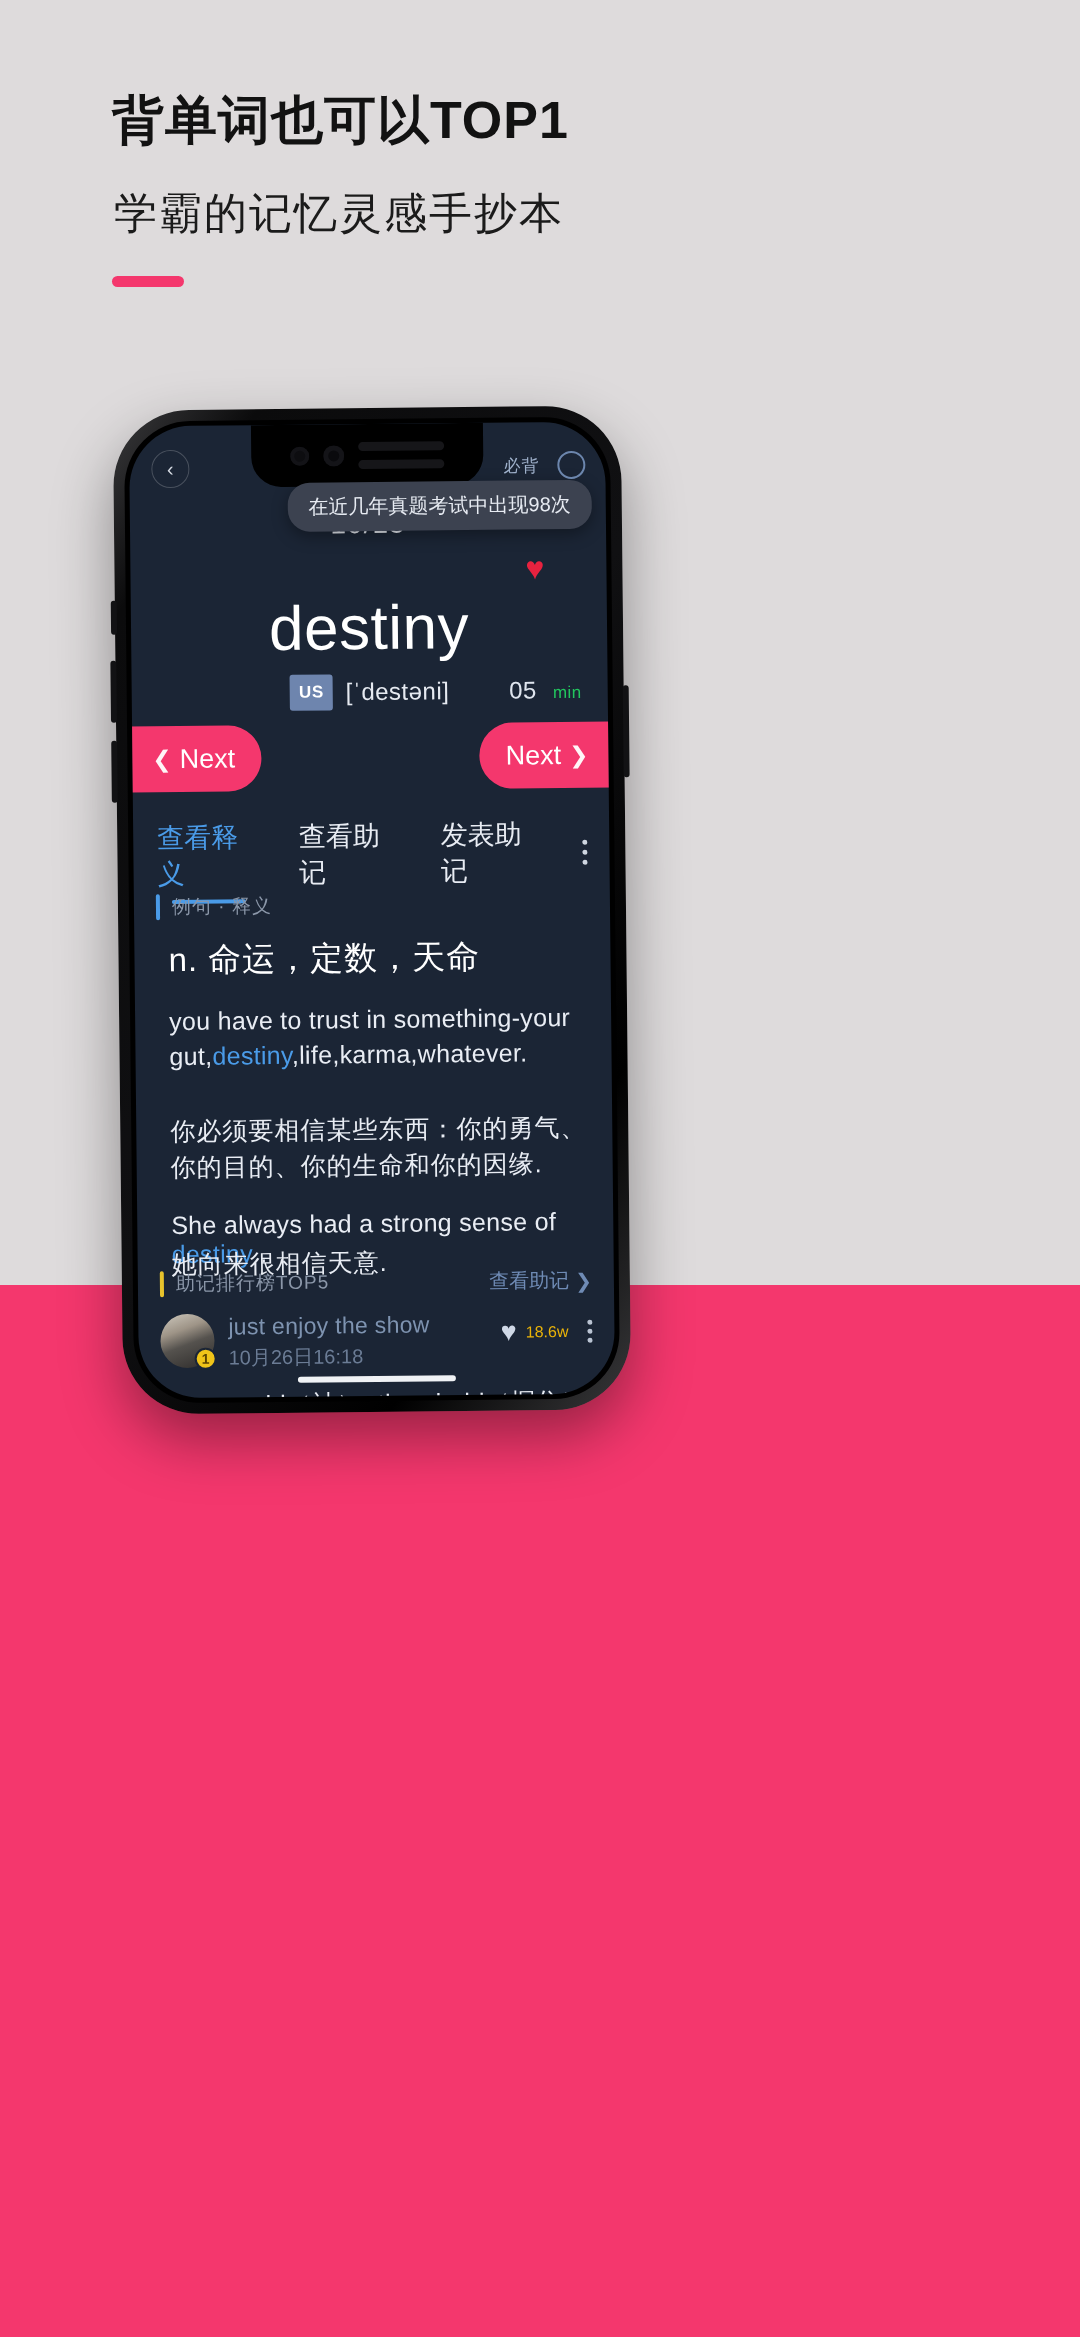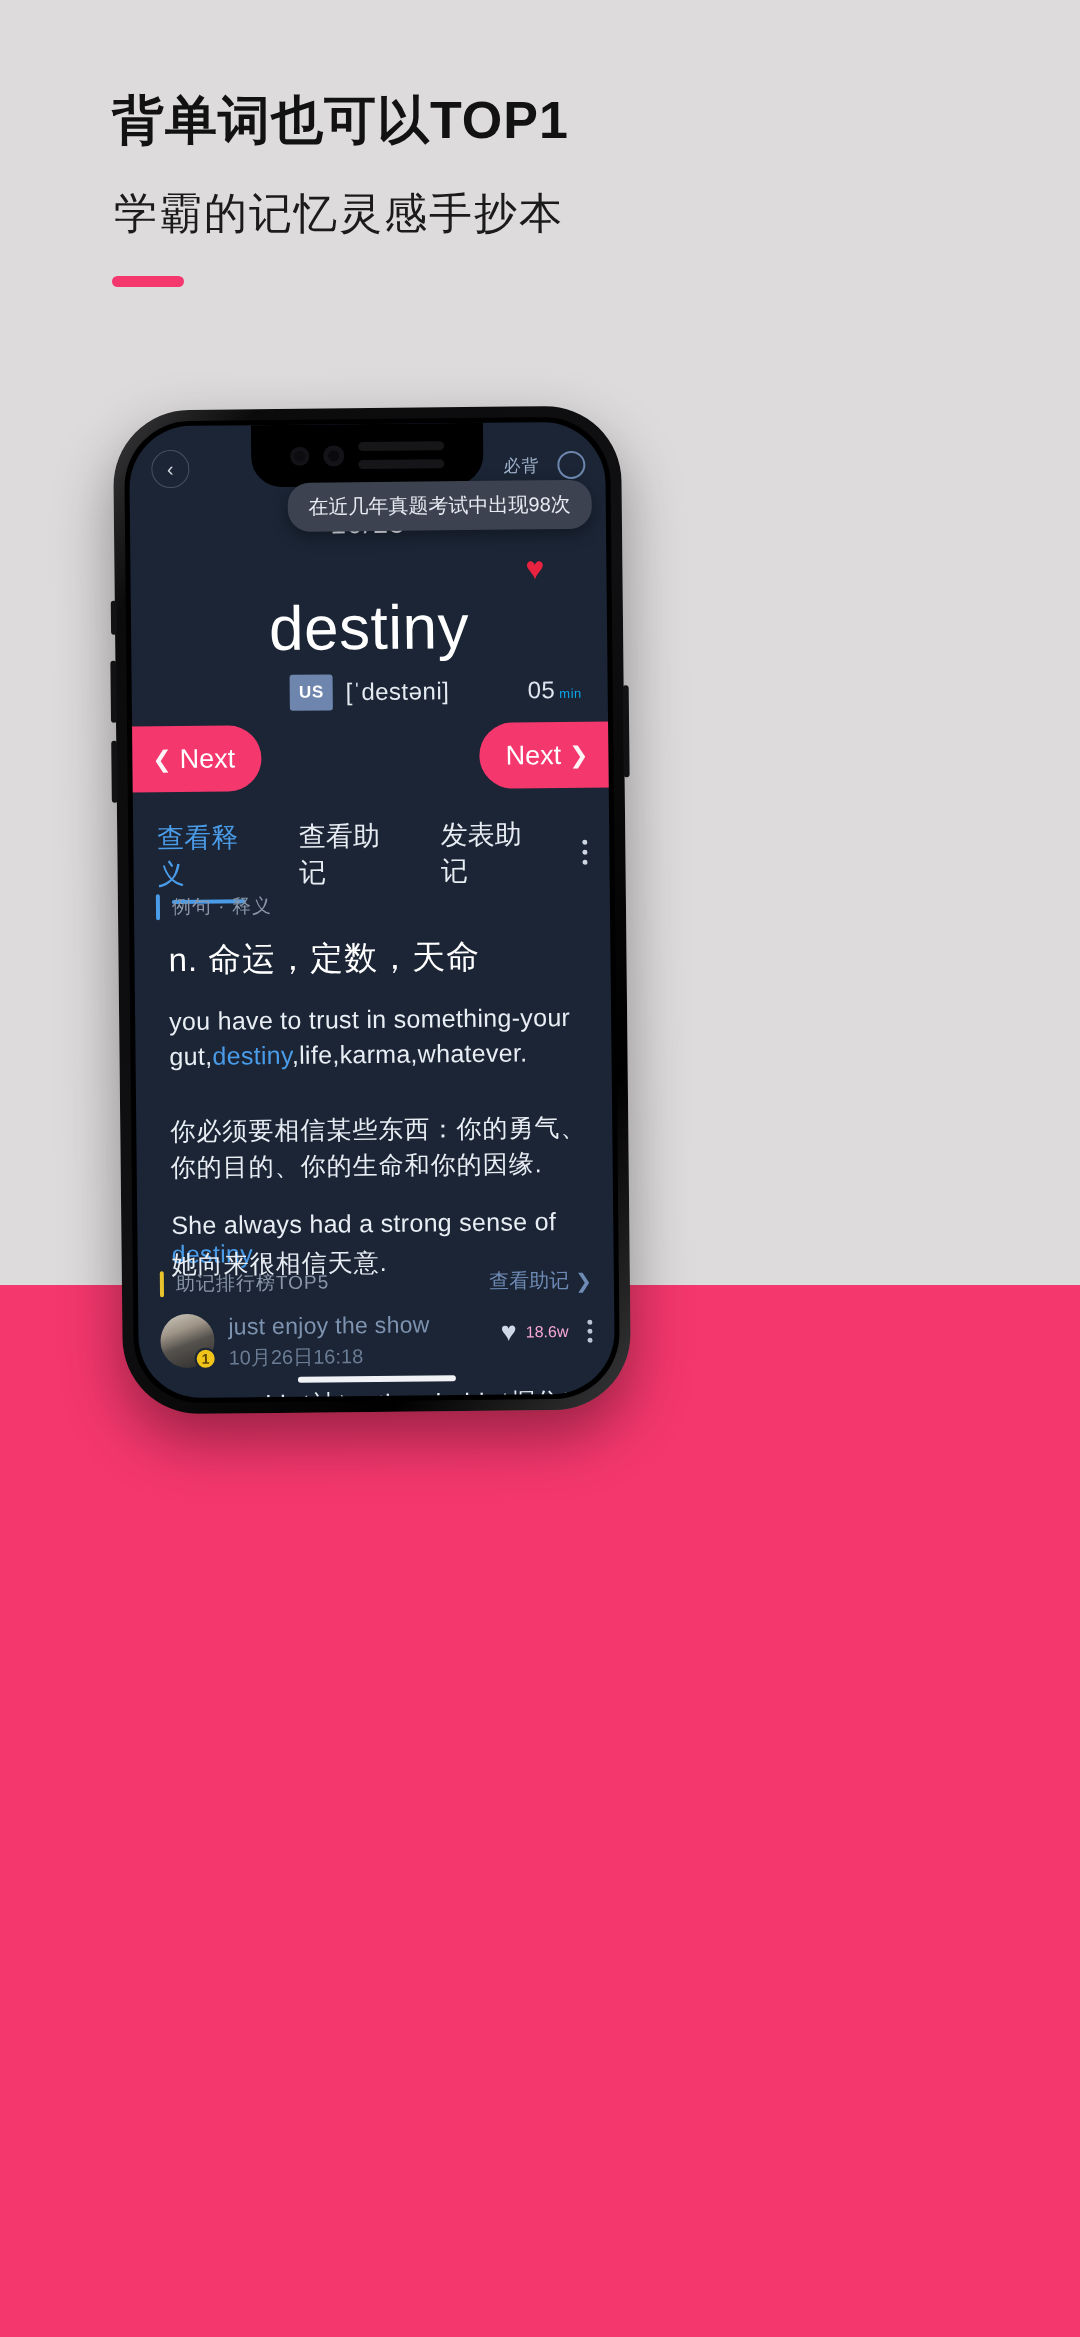--- a/index.html
+++ b/index.html
@@ -141,21 +141,21 @@
   }
   .us-badge {
     background:#6e85ae; color:#fff; border-radius:3px;
     font-size:17px; font-weight:700; padding:8px 9px; letter-spacing:.5px;
   }
   .phon { color:#e6eaf1; font-size:24px; letter-spacing:.5px; }
   .timer {
     position:absolute; right:26px; top:254px;
     color:#dfe5ee; font-size:24px; letter-spacing:.5px;
   }
-  .timer .unit { font-size:13px; color:#0ea5e9; margin-left:4px; }
+  .timer .unit { font-size:17px; color:#22c55e; margin-left:16px; }
 
   
   .pill {
     position:absolute; top:300px; height:66px;
     background:#f4376d; color:#fff;
     display:flex; align-items:center; gap:8px;
     font-size:27px; z-index:35;
   }
   .pill-last {
     left:-28px; padding:0 26px 0 48px;
@@ -241,21 +241,21 @@
     background:#f0c419; color:#5c4500;
     font-size:14px; font-weight:700;
     display:flex; align-items:center; justify-content:center;
     border:2px solid #1b2535;
   }
   .cmt-main { flex:1; min-width:0; }
   .cmt-name { font-size:23px; color:#7e93b0; letter-spacing:.3px; }
   .cmt-time { font-size:20px; color:#6b7c95; margin-top:4px; }
   .cmt-actions { display:flex; align-items:center; gap:9px; padding-top:8px; }
   .cmt-actions .hrt { color:#cfd8e6; font-size:27px; line-height:1; }
-  .cmt-actions .cnt { font-size:16px; color:#f9a8d4; }
+  .cmt-actions .cnt { font-size:16px; color:#eab308; }
   .cmt-actions .dots { display:flex; flex-direction:column; gap:4px; margin-left:10px; }
   .cmt-actions .dots i { width:5px; height:5px; border-radius:50%; background:#b9c3d2; display:block; }
 
   .mnemonic {
     position:absolute; left:26px; right:22px; top:962px;
     color:#e9edf4; font-size:25px; line-height:1.42; letter-spacing:.5px;
   }
 
   
   .home-ind {

